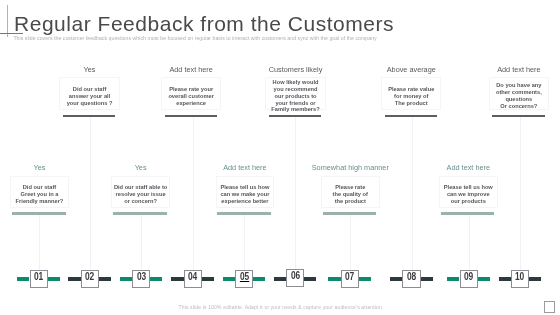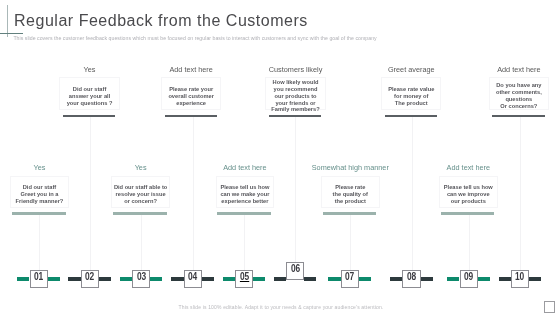--- a/index.html
+++ b/index.html
@@ -4,21 +4,21 @@
 <style>
   html,body{margin:0;padding:0;}
   body{width:560px;height:315px;background:#ffffff;overflow:hidden;
        font-family:"Liberation Sans",sans-serif;position:relative;
        -webkit-font-smoothing:antialiased;}
   .slide{position:absolute;left:0;top:0;width:560px;height:315px;transform:translateZ(0);}
 
   .cm-v{position:absolute;left:7px;top:5px;width:0.8px;height:32px;background:#aab8b8;}
   .cm-h{position:absolute;left:0px;top:33px;width:23px;height:0.9px;background:#62807e;}
 
-  .title{position:absolute;left:14px;top:12.2px;font-size:16px;color:#4a4a4d;
+  .title{position:absolute;left:14px;top:12.2px;font-size:21px;color:#4a4a4d;
          letter-spacing:0.52px;white-space:nowrap;font-weight:400;}
   .subtitle{position:absolute;left:13.4px;top:35px;font-size:5.2px;letter-spacing:0.03px;color:#b0b0b5;white-space:nowrap;}
 
   .card{position:absolute;border:0.7px solid #f5f5f7;background:#fff;box-sizing:border-box;
         display:flex;align-items:center;justify-content:center;text-align:center;}
   .card .qt{font-size:5.7px;line-height:6.85px;color:#56565b;font-weight:bold;
             position:relative;top:2.75px;}
   .card.b .qt{top:2.1px;}
   .label{position:absolute;text-align:center;white-space:nowrap;font-size:7.3px;}
   .bar{position:absolute;}
@@ -63,21 +63,21 @@
       <div class="card" style="left:265.4px;top:77.1px;width:60.3px;height:32.5px;">
         <div class="qt">
           <div>How likely would</div>
           <div>you recommend</div>
           <div>our products  to</div>
           <div>your friends  or</div>
           <div>Family members?</div>
         </div>
       </div>
       <div class="bar" style="left:269px;top:114.6px;width:52.4px;height:2.4px;background:#5a5f63;"></div>
-      <div class="label" style="left:341.25px;top:64.8px;width:140px;color:#595959;">Greet average</div>
+      <div class="label" style="left:341.25px;top:64.8px;width:140px;color:#595959;">Above average</div>
       <div class="card" style="left:381.1px;top:77.1px;width:60.3px;height:32.5px;">
         <div class="qt">
           <div>Please rate value</div>
           <div>for money of</div>
           <div>The product</div>
         </div>
       </div>
       <div class="bar" style="left:384.70000000000005px;top:114.6px;width:52.4px;height:2.4px;background:#5a5f63;"></div>
       <div class="label" style="left:448.85px;top:64.8px;width:140px;color:#595959;">Add text here</div>
       <div class="card" style="left:488.7px;top:77.1px;width:60.3px;height:32.5px;">
@@ -159,21 +159,21 @@
       </div>
       <div class="vline" style="left:192.9px;top:117px;height:153.5px;"></div>
       <div class="seg" style="left:222.7px;top:277.1px;width:12.3px;background:#0d8a6c;"></div>
       <div class="seg" style="left:253.3px;top:277.1px;width:12.1px;background:#0d8a6c;"></div>
       <div class="tbox" style="left:235px;top:270.2px;text-decoration:underline;">
         <span>05</span>
       </div>
       <div class="vline" style="left:244.15px;top:214.5px;height:56px;"></div>
       <div class="seg" style="left:273.7px;top:277.1px;width:12.3px;background:#2d3a3d;"></div>
       <div class="seg" style="left:304.3px;top:277.1px;width:12.1px;background:#2d3a3d;"></div>
-      <div class="tbox" style="left:286px;top:262px;">
+      <div class="tbox" style="left:286px;top:269px;">
         <span>06</span>
       </div>
       <div class="vline" style="left:295.15px;top:117px;height:153.5px;"></div>
       <div class="seg" style="left:328.4px;top:277.1px;width:12.3px;background:#0d8a6c;"></div>
       <div class="seg" style="left:359px;top:277.1px;width:12.1px;background:#0d8a6c;"></div>
       <div class="tbox" style="left:340.7px;top:270.2px;">
         <span>07</span>
       </div>
       <div class="vline" style="left:349.84999999999997px;top:214.5px;height:56px;"></div>
       <div class="seg" style="left:390.09999999999997px;top:277.1px;width:12.3px;background:#2d3a3d;"></div>

